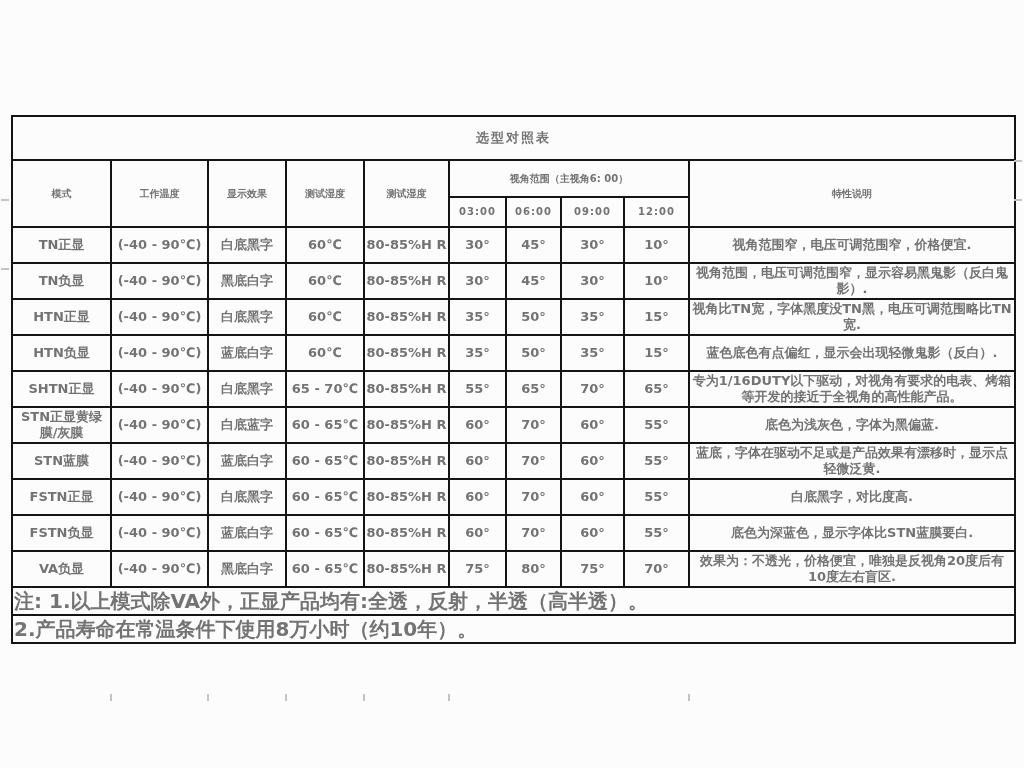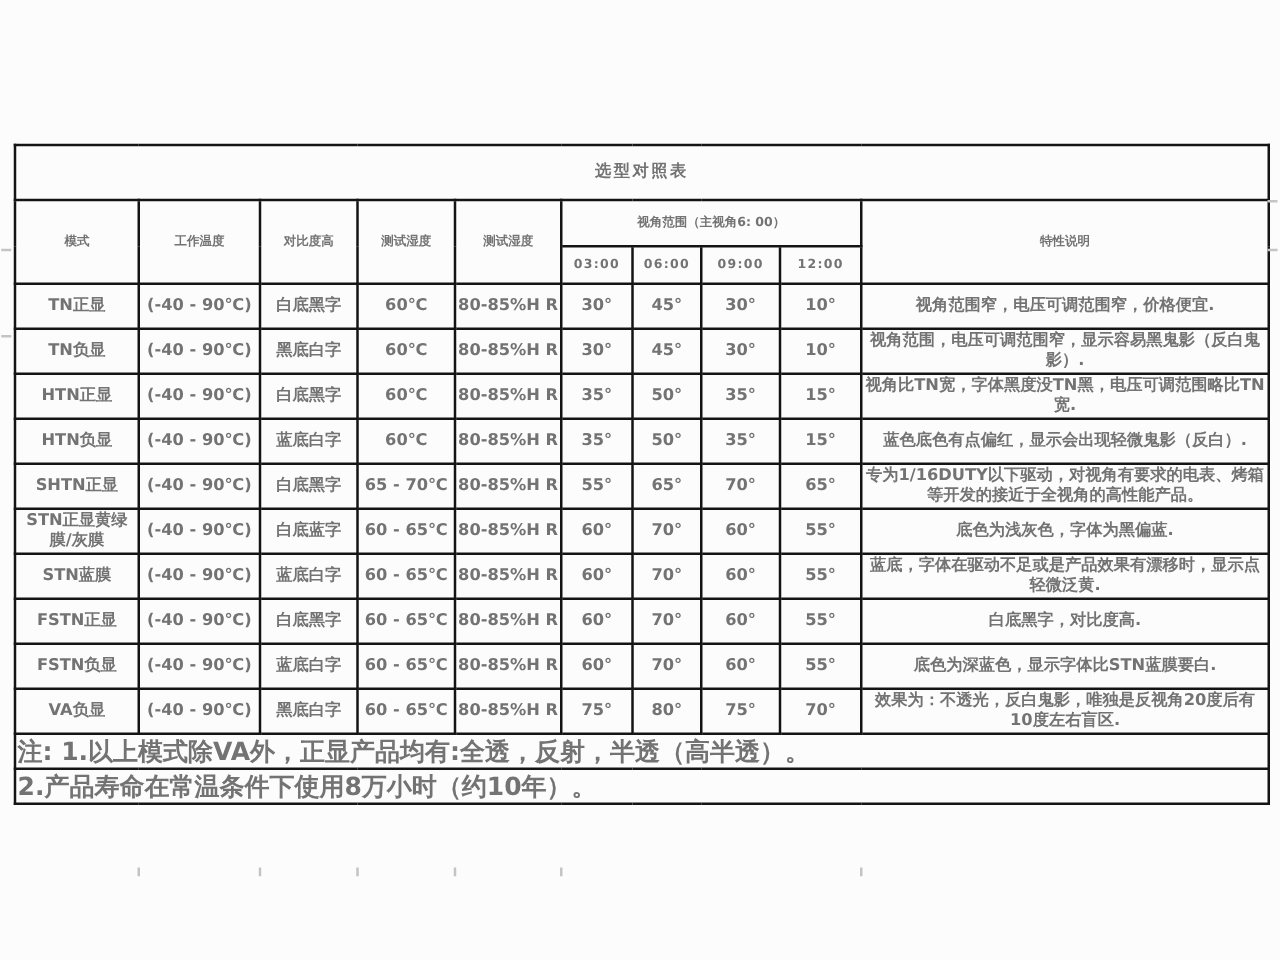--- a/index.html
+++ b/index.html
@@ -53,21 +53,21 @@
         <col style="width:65px">
       <col style="width:326px">
     </colgroup>
     <tbody>
       <tr>
         <td colspan="10" class="title-cell">选型对照表</td>
       </tr>
       <tr class="r-h1">
         <td rowspan="2">模式</td>
         <td rowspan="2">工作温度</td>
-        <td rowspan="2">对比度高</td>
+        <td rowspan="2">显示效果</td>
         <td rowspan="2">测试湿度</td>
         <td rowspan="2">测试湿度</td>
         <td colspan="4">视角范围（主视角6: 00）</td>
         <td rowspan="2">特性说明</td>
       </tr>
       <tr class="r-h2">
         <td>03:00</td>
         <td>06:00</td>
         <td>09:00</td>
         <td>12:00</td>
@@ -185,21 +185,21 @@
         <tr class="r-body">
           <td>VA负显</td>
           <td>(-40 - 90℃)</td>
           <td>黑底白字</td>
           <td>60 - 65℃</td>
           <td>80-85%H R</td>
           <td class="angle">75°</td>
           <td class="angle">80°</td>
           <td class="angle">75°</td>
           <td class="angle">70°</td>
-          <td class="note-cell">效果为：不透光，反白鬼影，唯独是反视角20度后有10度左右盲区.</td>
+          <td class="note-cell">效果为：不透光，价格便宜，唯独是反视角20度后有10度左右盲区.</td>
         </tr>
       </tbody>
     <tbody>
       <tr class="r-fn">
         <td colspan="10" class="fn1">注: 1.以上模式除VA外，正显产品均有:全透，反射，半透（高半透）。</td>
       </tr>
       <tr class="r-fn">
         <td colspan="10" class="fn2">2.产品寿命在常温条件下使用8万小时（约10年）。</td>
       </tr>
     </tbody>

